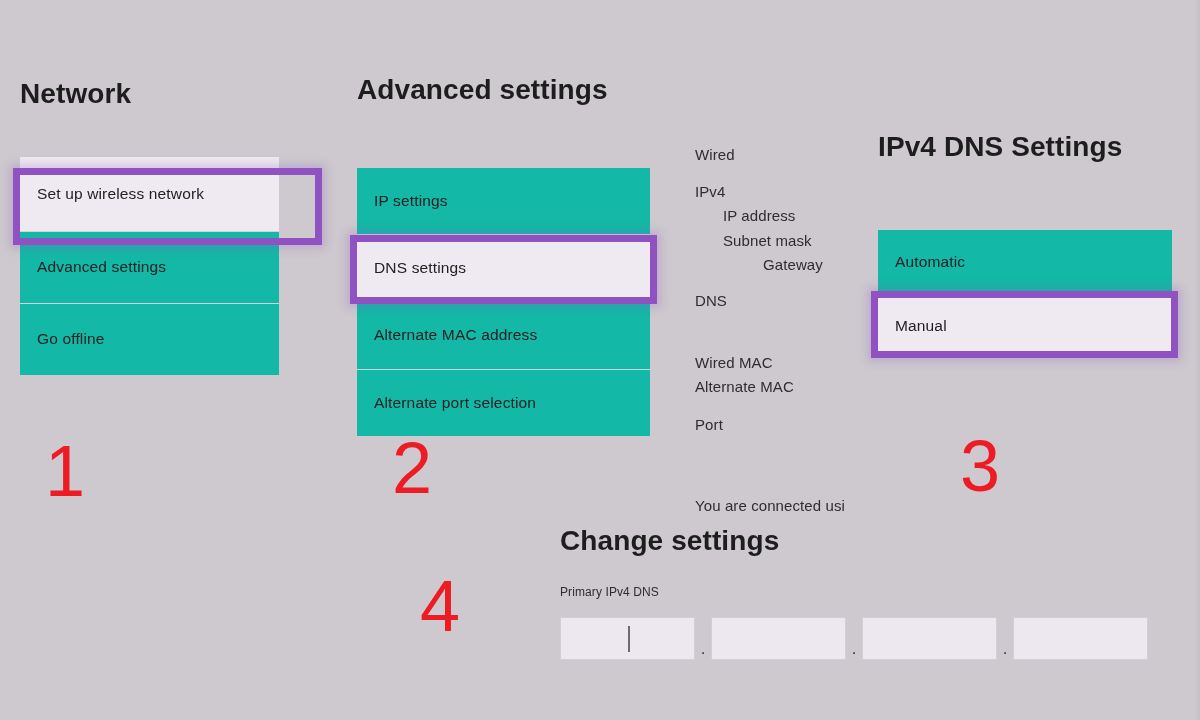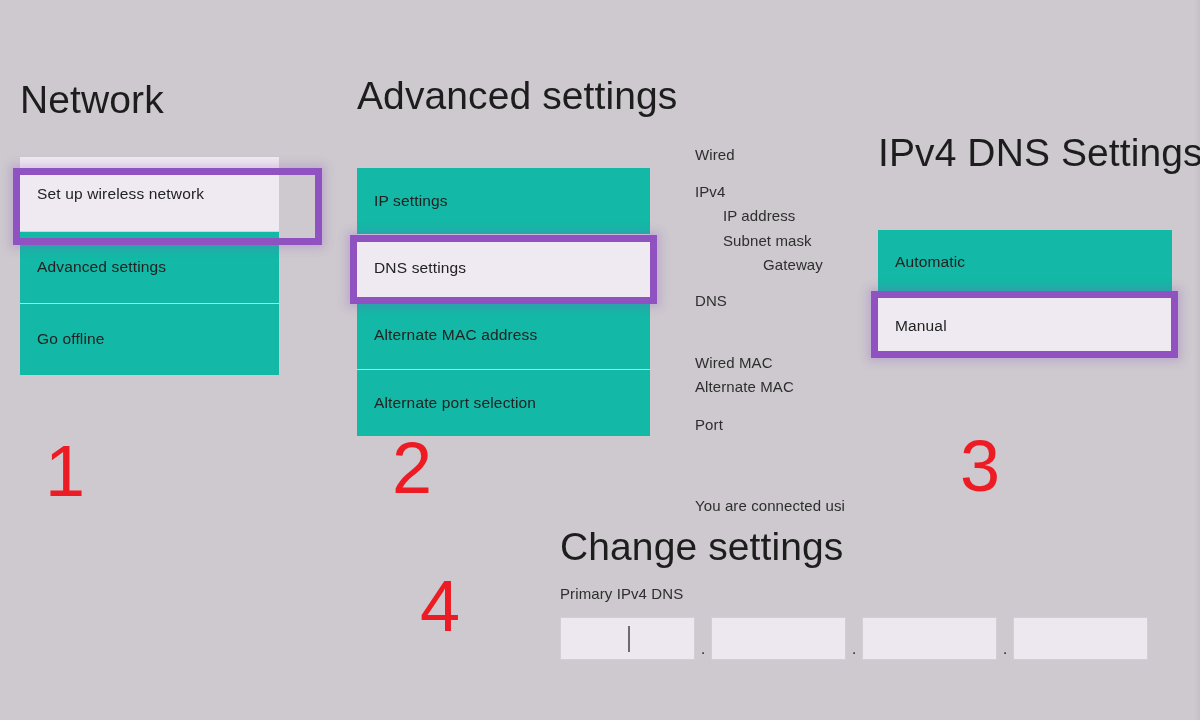--- a/index.html
+++ b/index.html
@@ -22,22 +22,22 @@
     width: 1200px;
     height: 720px;
     background: #cdc9ce;
   }
 
   
   .abs { position: absolute; }
 
   
   .heading {
-    font-size: 39px;
-    font-weight: 400;
+    font-size: 28px;
+    font-weight: 700;
     color: #1d1d1d;
     letter-spacing: 0.1px;
     white-space: nowrap;
     line-height: 1;
     text-align: center;
   }
 
   
   .list-panel {
     background: #e7e2e9;
@@ -90,21 +90,21 @@
     color: #ed1c24;
     font-size: 72px;
     font-weight: 400;
     line-height: 1;
     font-family: "Liberation Sans", sans-serif;
   }
 
   
   .field-label {
     position: absolute;
-    font-size: 15px;
+    font-size: 12px;
     color: #2e2e2e;
     letter-spacing: 0.1px;
     white-space: nowrap;
   }
   .octet-row {
     position: absolute;
     display: flex;
     align-items: flex-end;
   }
   .octet-box {

